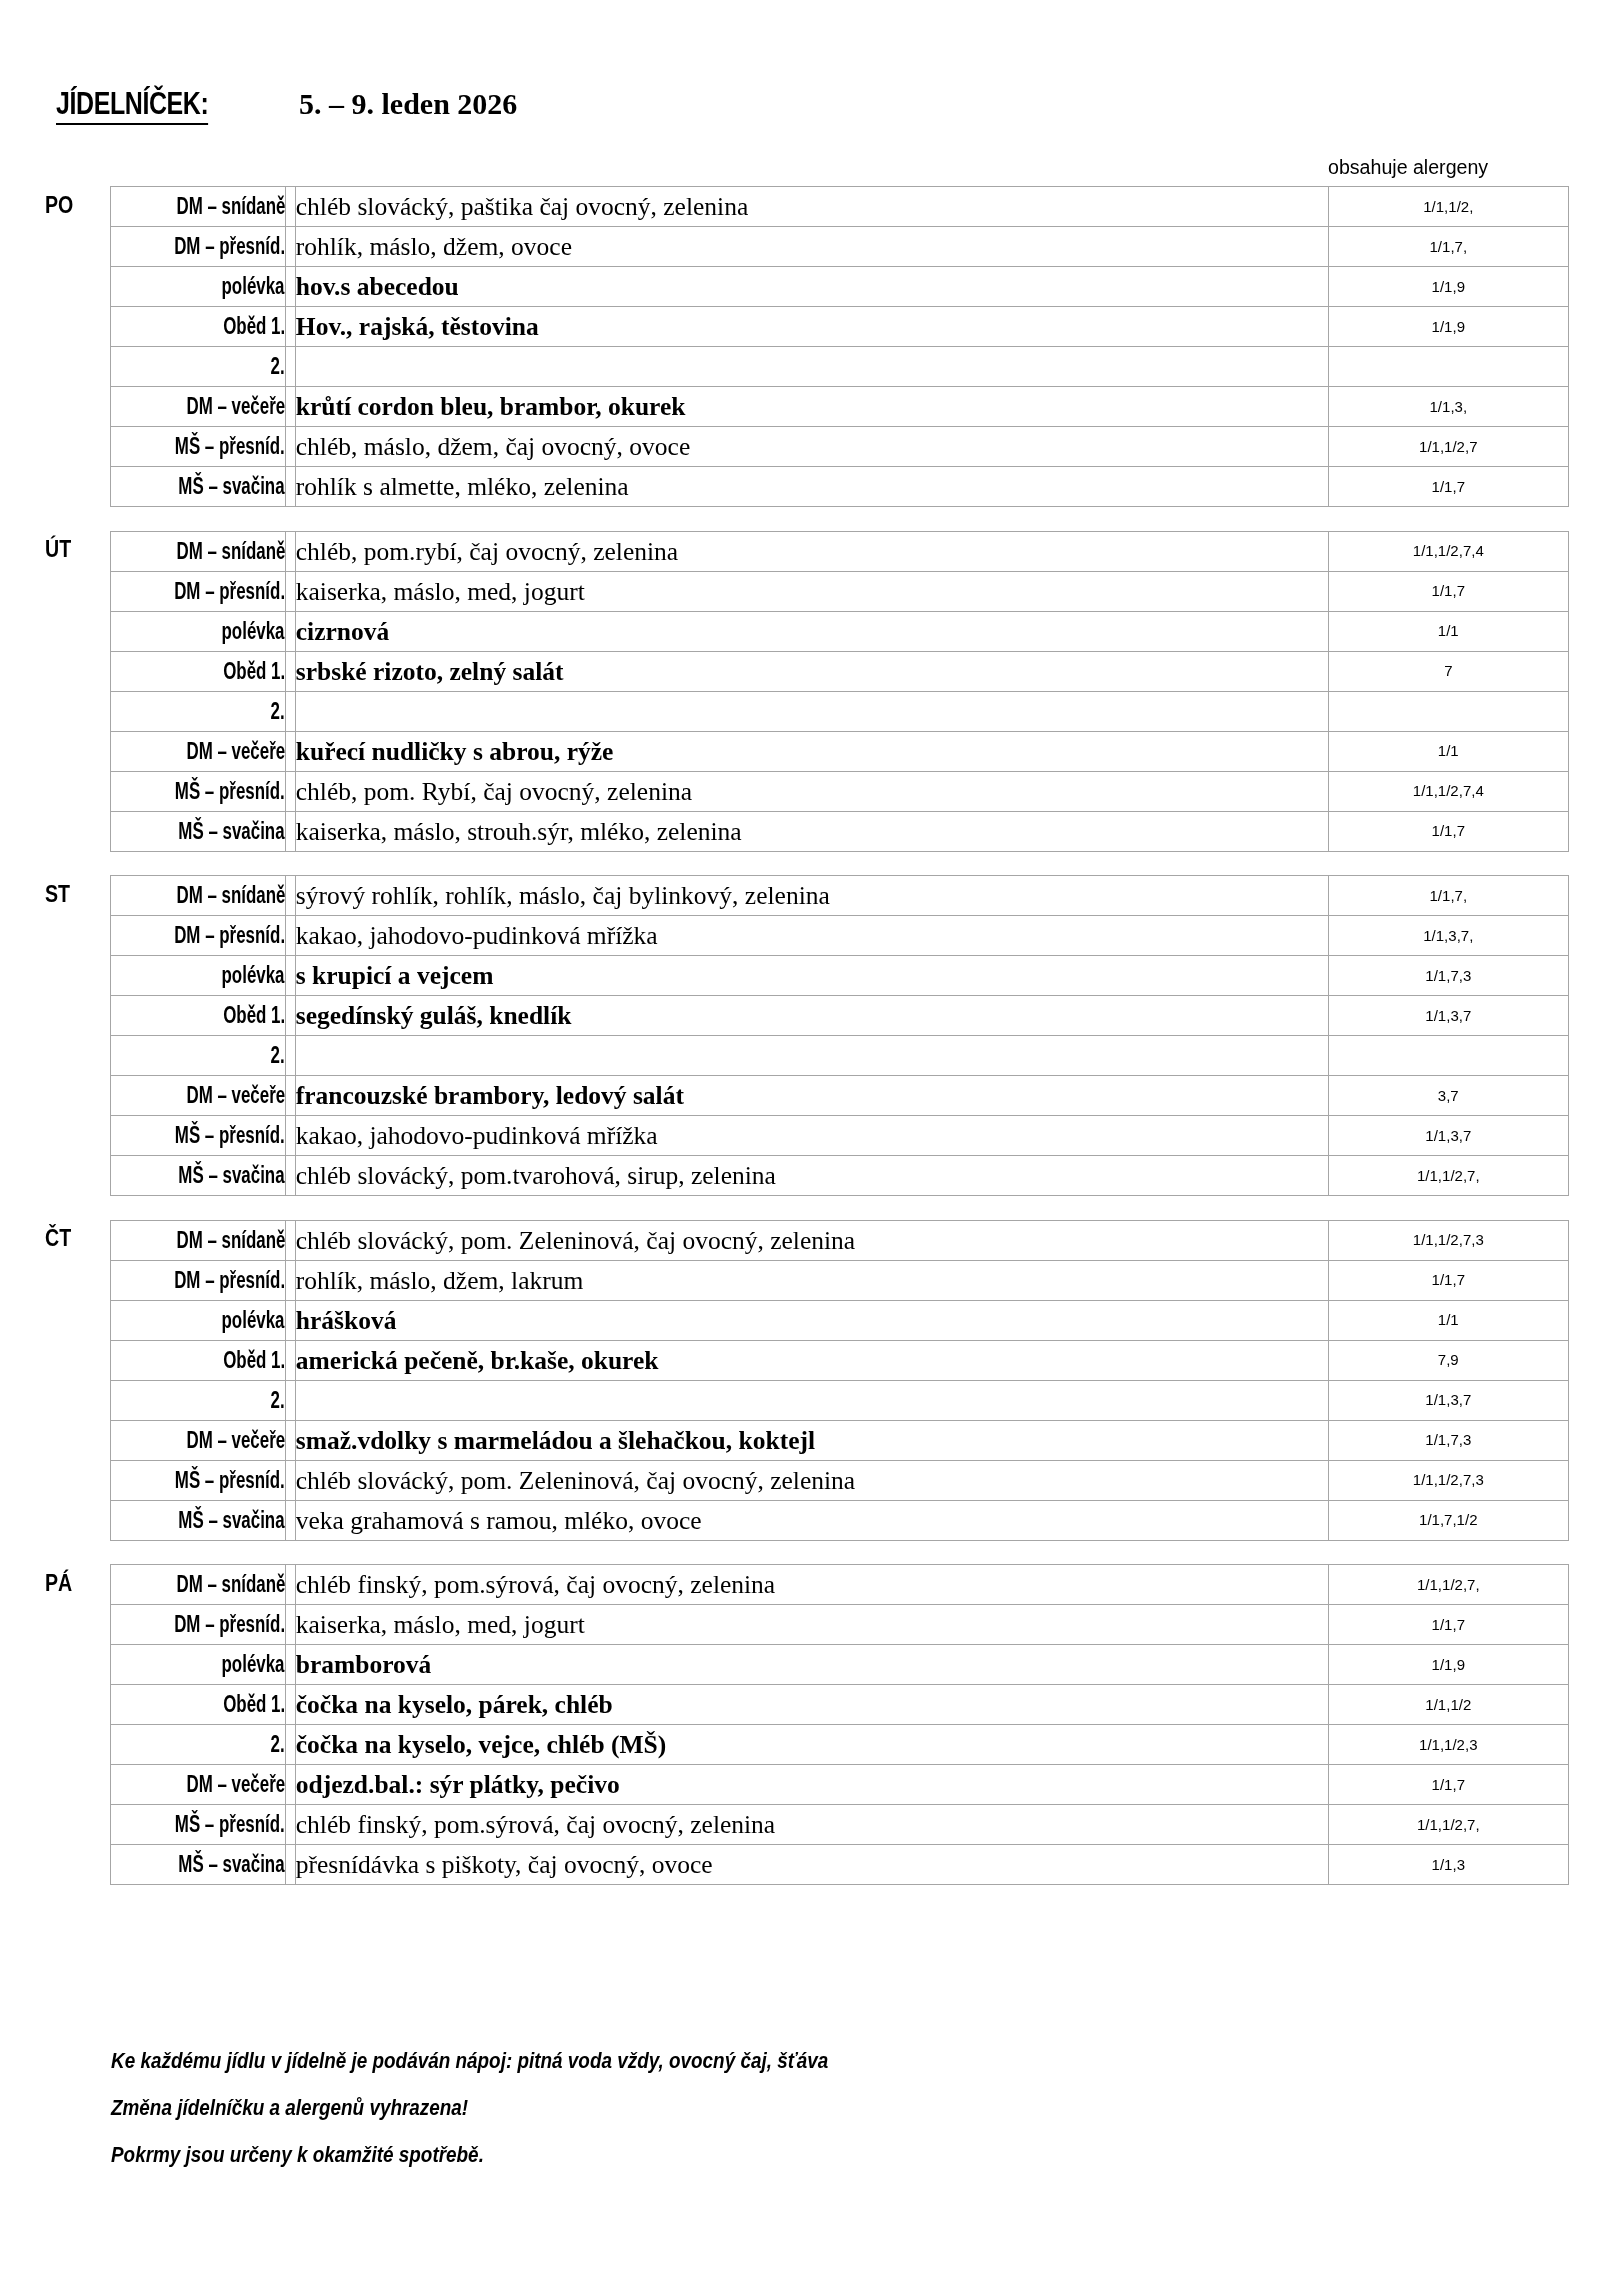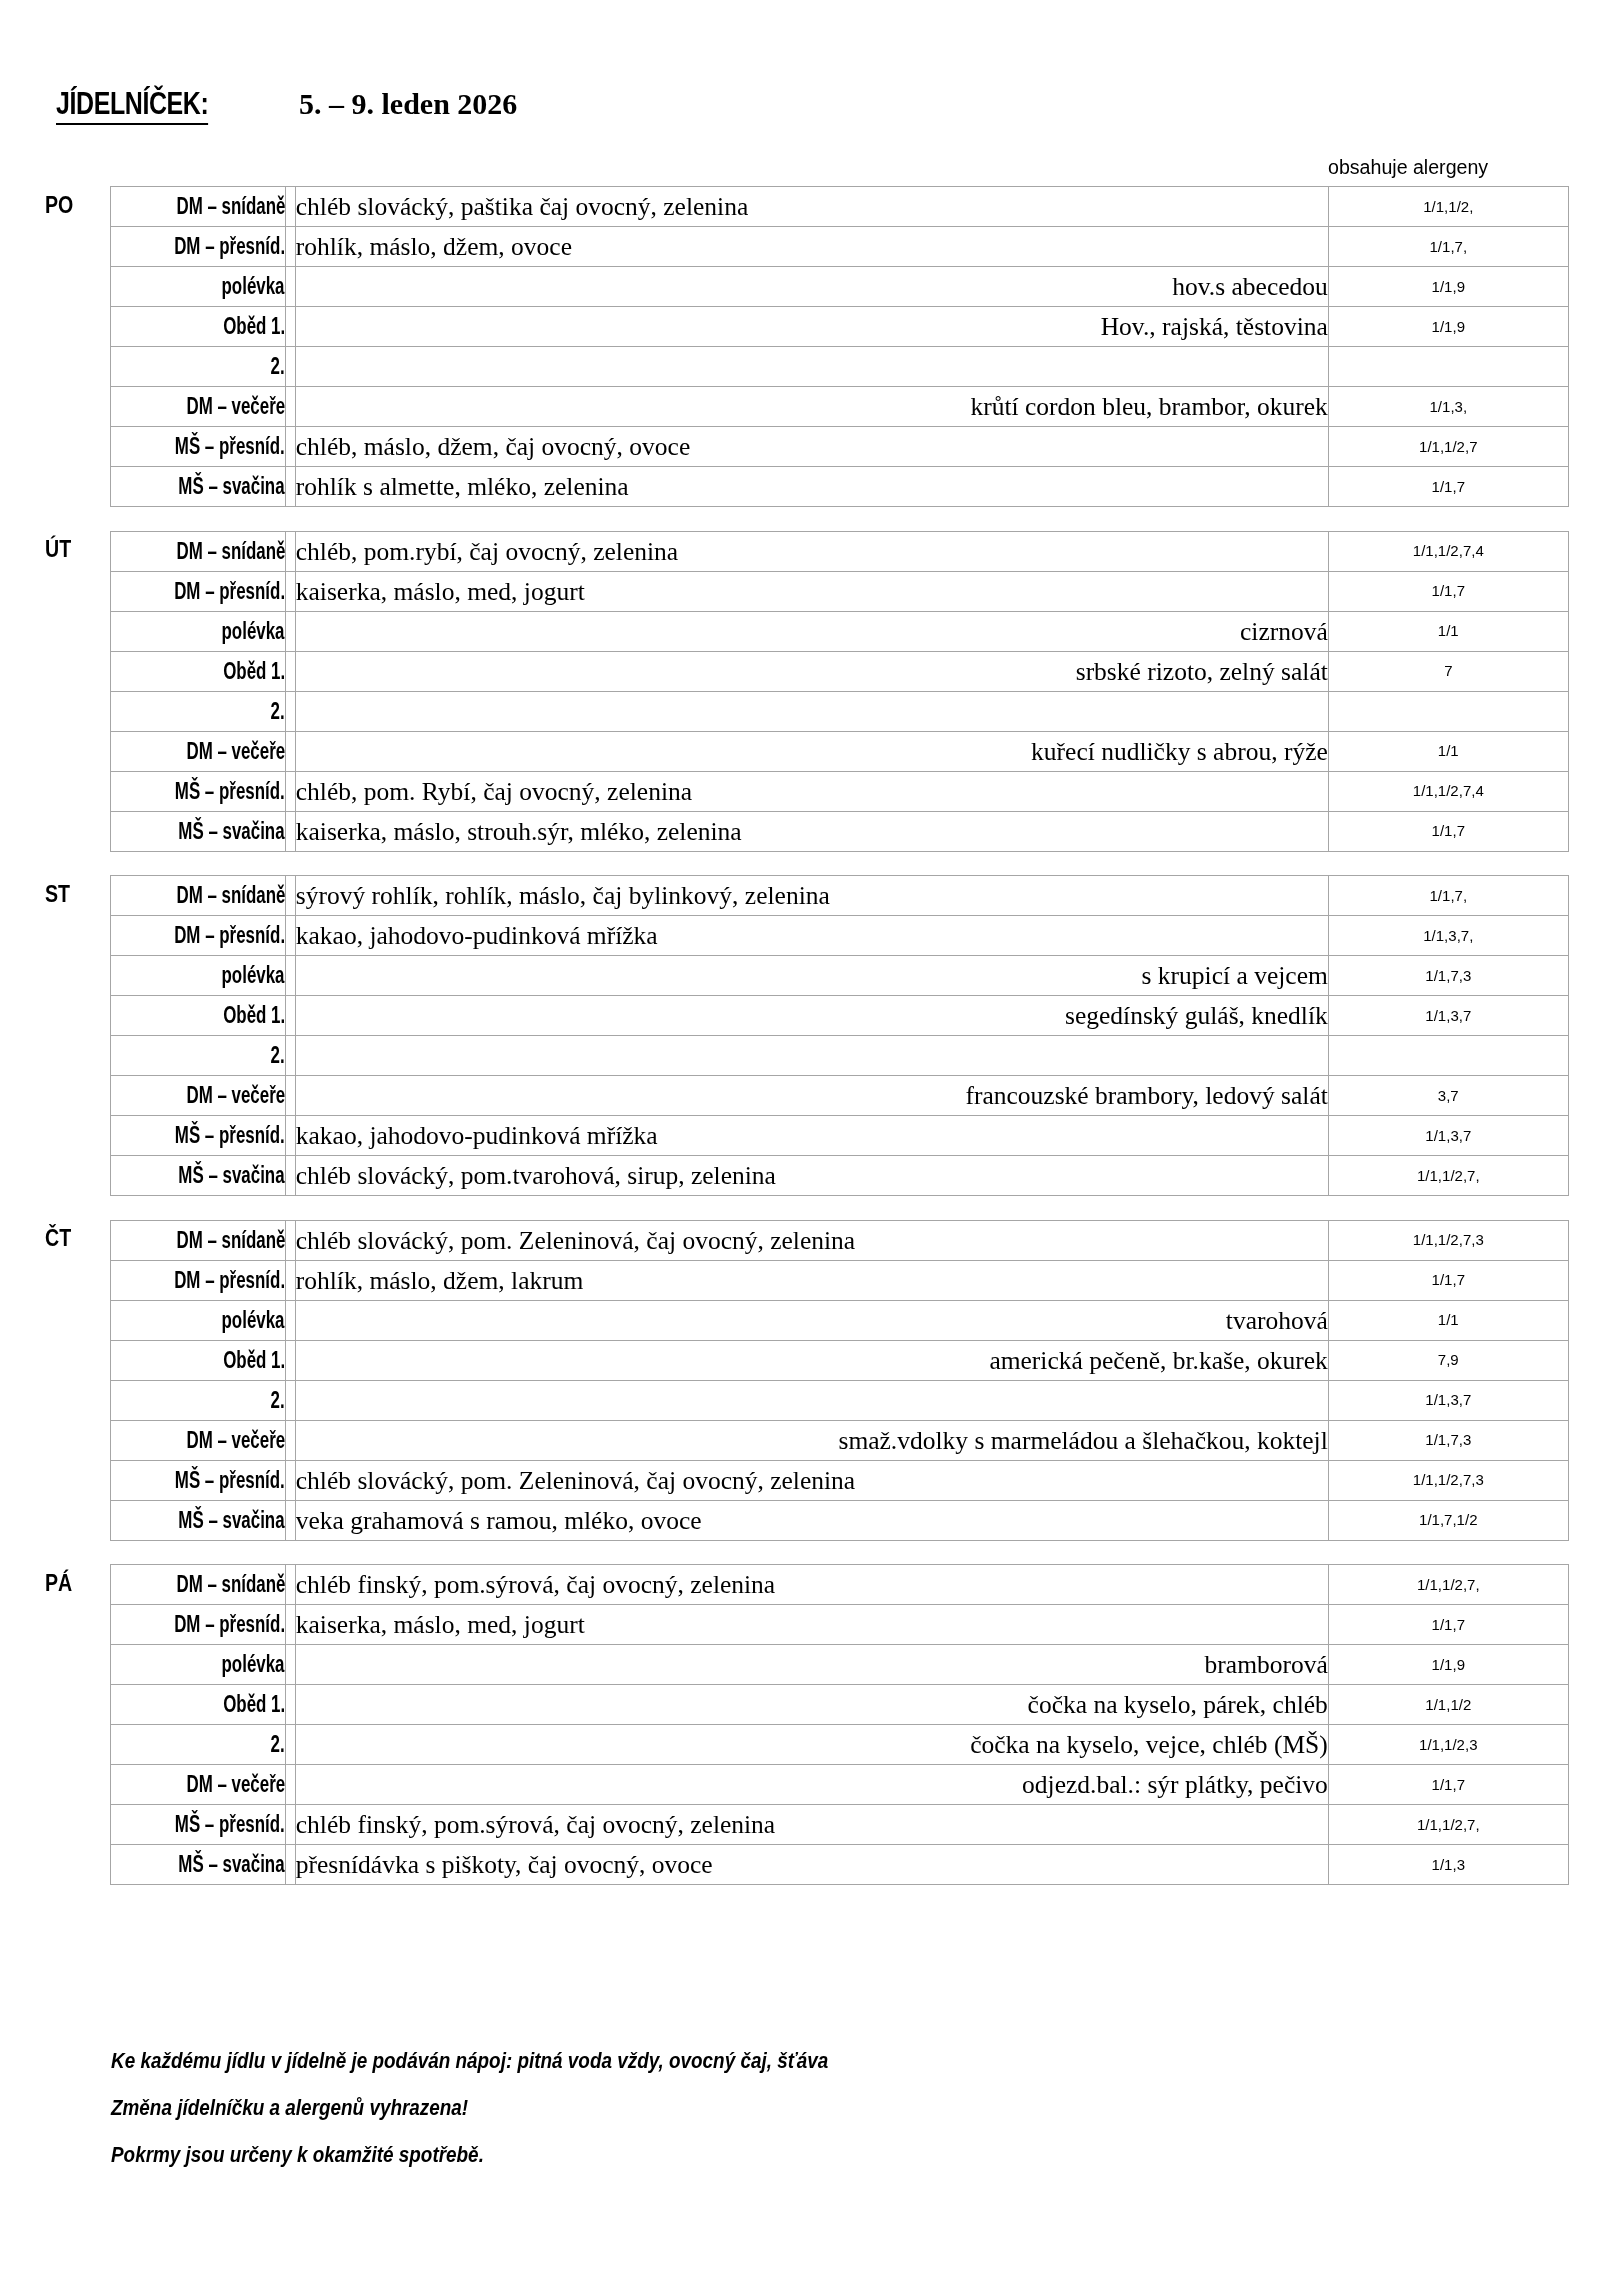--- a/index.html
+++ b/index.html
@@ -144,21 +144,21 @@
   td.dish {
     width: 1033px;
     text-align: left;
     padding-left: 7.8px;
     font-family: "Liberation Serif", "DejaVu Serif", serif;
     font-size: 25.5px;
     line-height: 29px;
     white-space: nowrap;
     overflow: hidden;
   }
-  td.dish.bold { font-weight: normal; text-align: right; }
+  td.dish.bold { font-weight: bold; }
 
   
   td.allergen {
     width: 240px;
     text-align: center;
     font-family: "Liberation Sans", sans-serif;
     font-size: 15px;
     line-height: 23.5px;
     font-weight: normal;
     padding-top: 9.8px;
@@ -394,21 +394,21 @@
             </tr>
             <tr>
               <td class="meal-type"><span class="meal-type-inner">DM – přesníd.</span></td>
               <td class="gap-col"></td>
               <td class="dish">rohlík, máslo, džem, lakrum</td>
               <td class="allergen">1/1,7</td>
             </tr>
             <tr>
               <td class="meal-type"><span class="meal-type-inner">polévka</span></td>
               <td class="gap-col"></td>
-              <td class="dish bold">tvarohová</td>
+              <td class="dish bold">hrášková</td>
               <td class="allergen">1/1</td>
             </tr>
             <tr>
               <td class="meal-type"><span class="meal-type-inner">Oběd  1.</span></td>
               <td class="gap-col"></td>
               <td class="dish bold">americká pečeně, br.kaše, okurek</td>
               <td class="allergen">7,9</td>
             </tr>
             <tr>
               <td class="meal-type"><span class="meal-type-inner">2.</span></td>

